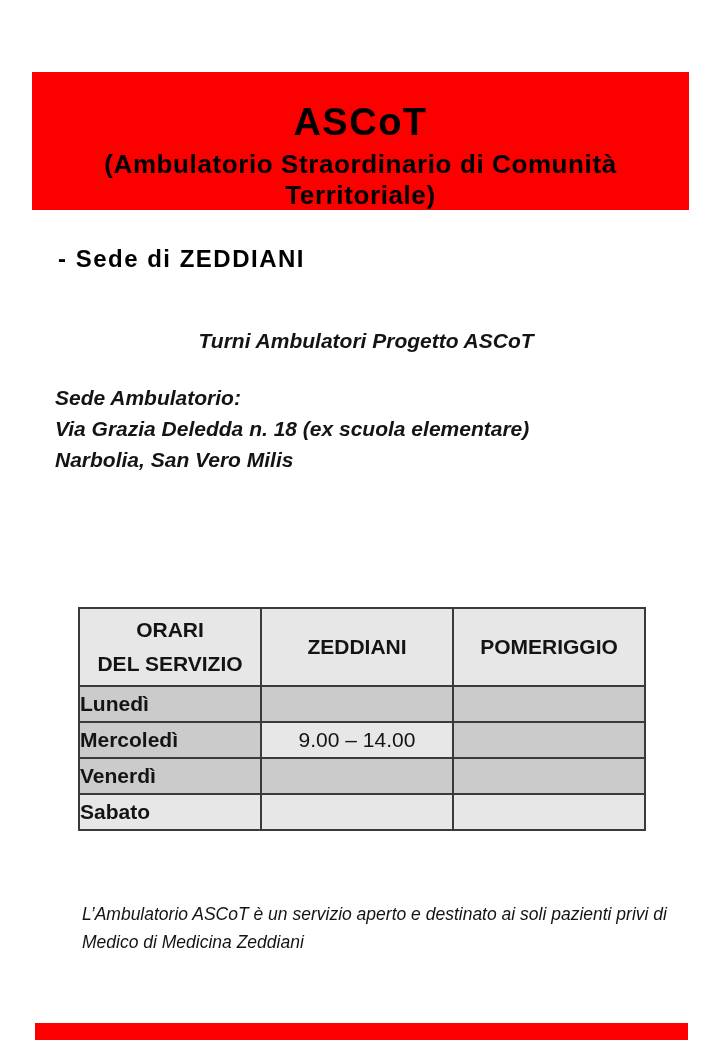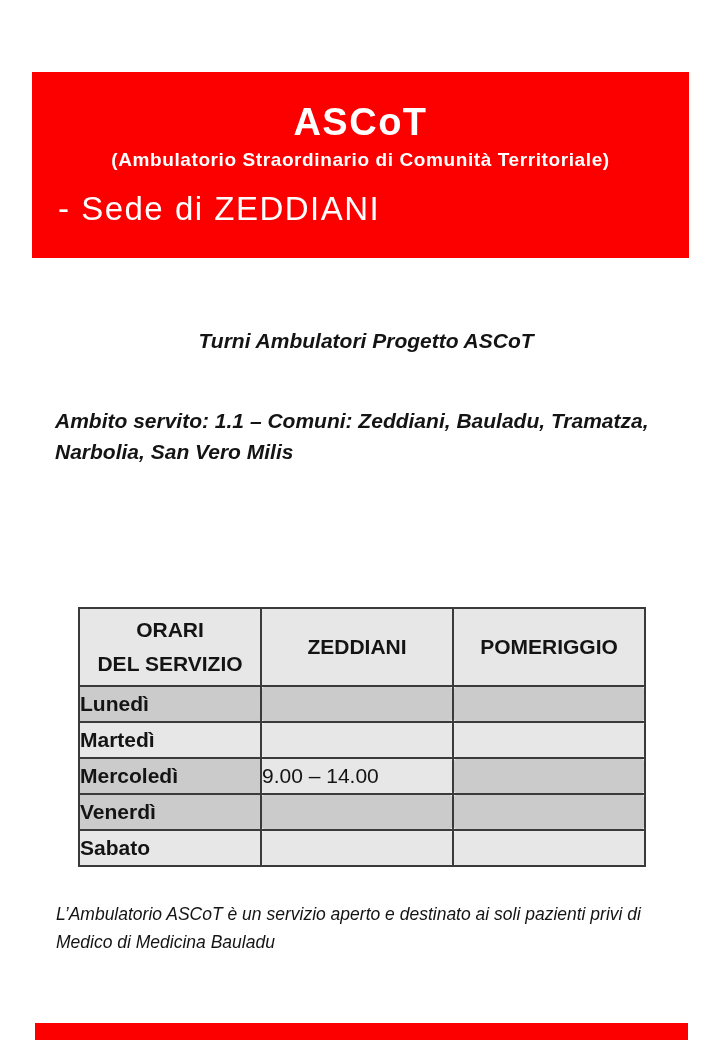--- a/index.html
+++ b/index.html
@@ -9,43 +9,43 @@
     font-family: "Liberation Sans", sans-serif;
     position: relative;
     overflow: hidden;
     color: var(--text, #111);
   }
 
   
   .banner {
     position: absolute;
     left: 32px; top: 72px;
-    width: 657px; height: 186px;
+    width: 657px; height: 138px;
     background: var(--red, #fc0000);
-    color: #ffffff;
+    color: #000000;
   }
   .banner-title {
     margin-top: 30px;
     text-align: center;
     font-weight: bold;
     font-size: 38px;
     line-height: 1.1;
     letter-spacing: 1.5px;
   }
   .banner-subtitle {
     margin-top: 5px;
     text-align: center;
     font-weight: bold;
-    font-size: 19px;
+    font-size: 26px;
     letter-spacing: 0.6px;
   }
   .banner-location {
-    margin: 19px 0 0 26px;
-    font-weight: normal;
-    font-size: 33px;
+    margin: 34px 0 0 26px;
+    font-weight: bold;
+    font-size: 24px;
     letter-spacing: 1.5px;
   }
 
   
   .doc-heading {
     position: absolute;
     left: 6px; top: 329px; width: 720px;
     text-align: center;
     font-weight: bold;
     font-style: italic;
@@ -84,32 +84,31 @@
     vertical-align: middle;
   }
   .th-stack div { line-height: 34px; }
   table.schedule td { height: 34px; font-size: 21px; }
   td.day-cell {
     font-weight: bold;
     text-align: left;
     padding-left: 8px;
   }
   td.time-cell {
-    text-align: left;
+    text-align: center;
     font-weight: normal;
     font-size: 20.5px;
-    border-radius: 6px;
   }
   .shade-dark  { background: var(--row-dark, #cbcbcb); }
   .shade-light { background: var(--row-light, #e7e7e7); }
 
   
   .footnote {
     position: absolute;
-    left: 56px; top: 901px;
+    left: 82px; top: 901px;
     width: 590px;
     font-style: italic;
     font-size: 17.5px;
     line-height: 27.5px;
   }
   .footnote p { margin: 0; }
 
   
   .bottom-bar {
     position: absolute;
@@ -123,21 +122,22 @@
 
 <div class="banner">
   <div class="banner-title">ASCoT</div>
   <div class="banner-subtitle">(Ambulatorio Straordinario di Comunità Territoriale)</div>
   <div class="banner-location">- Sede di ZEDDIANI</div>
 </div>
 
 <div class="doc-heading">Turni Ambulatori Progetto ASCoT</div>
 
 <div class="body-text">
-  <p class="para-gap">Ambito servito: 1.1 – Comuni: Zeddiani, Bauladu, Tramatza,</p>
+  <p>Sede Ambulatorio:</p>
+  <p>Via Grazia Deledda n. 18 (ex scuola elementare)</p>
   <p>Narbolia, San Vero Milis</p>
 </div>
 
 <table class="schedule">
   <colgroup>
     <col style="width:182px">
     <col style="width:192px">
     <col style="width:192px">
   </colgroup>
   <thead>
@@ -152,40 +152,35 @@
       <th>POMERIGGIO</th>
     </tr>
   </thead>
   <tbody>
     <tr>
       <td class="day-cell shade-dark">Lunedì</td>
       <td class="time-cell shade-dark"></td>
       <td class="time-cell shade-dark"></td>
     </tr>
     <tr>
-      <td class="day-cell shade-light">Martedì</td>
-      <td class="time-cell shade-light"></td>
-      <td class="time-cell shade-light"></td>
-    </tr>
-    <tr>
       <td class="day-cell shade-dark">Mercoledì</td>
       <td class="time-cell shade-light">9.00 – 14.00</td>
       <td class="time-cell shade-dark"></td>
     </tr>
     <tr>
       <td class="day-cell shade-dark">Venerdì</td>
       <td class="time-cell shade-dark"></td>
       <td class="time-cell shade-dark"></td>
     </tr>
     <tr>
       <td class="day-cell shade-light">Sabato</td>
       <td class="time-cell shade-light"></td>
       <td class="time-cell shade-light"></td>
     </tr>
   </tbody>
 </table>
 
 <div class="footnote">
   <p>L’Ambulatorio ASCoT è un servizio aperto e destinato ai soli pazienti privi di</p>
-  <p>Medico di Medicina Bauladu</p>
+  <p>Medico di Medicina Zeddiani</p>
 </div>
 
 <div class="bottom-bar"></div>
 
 </body></html>

